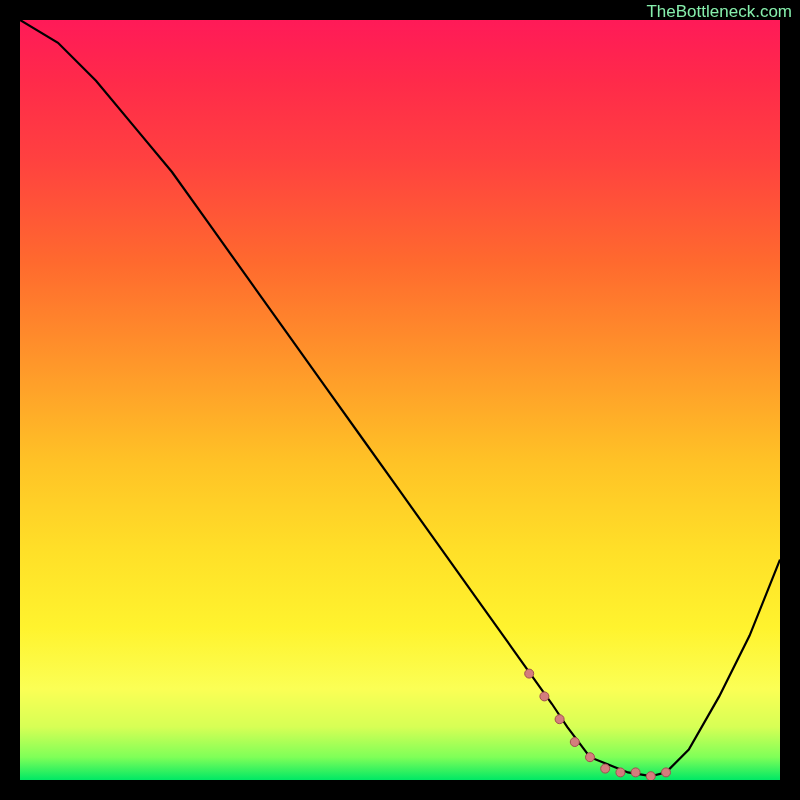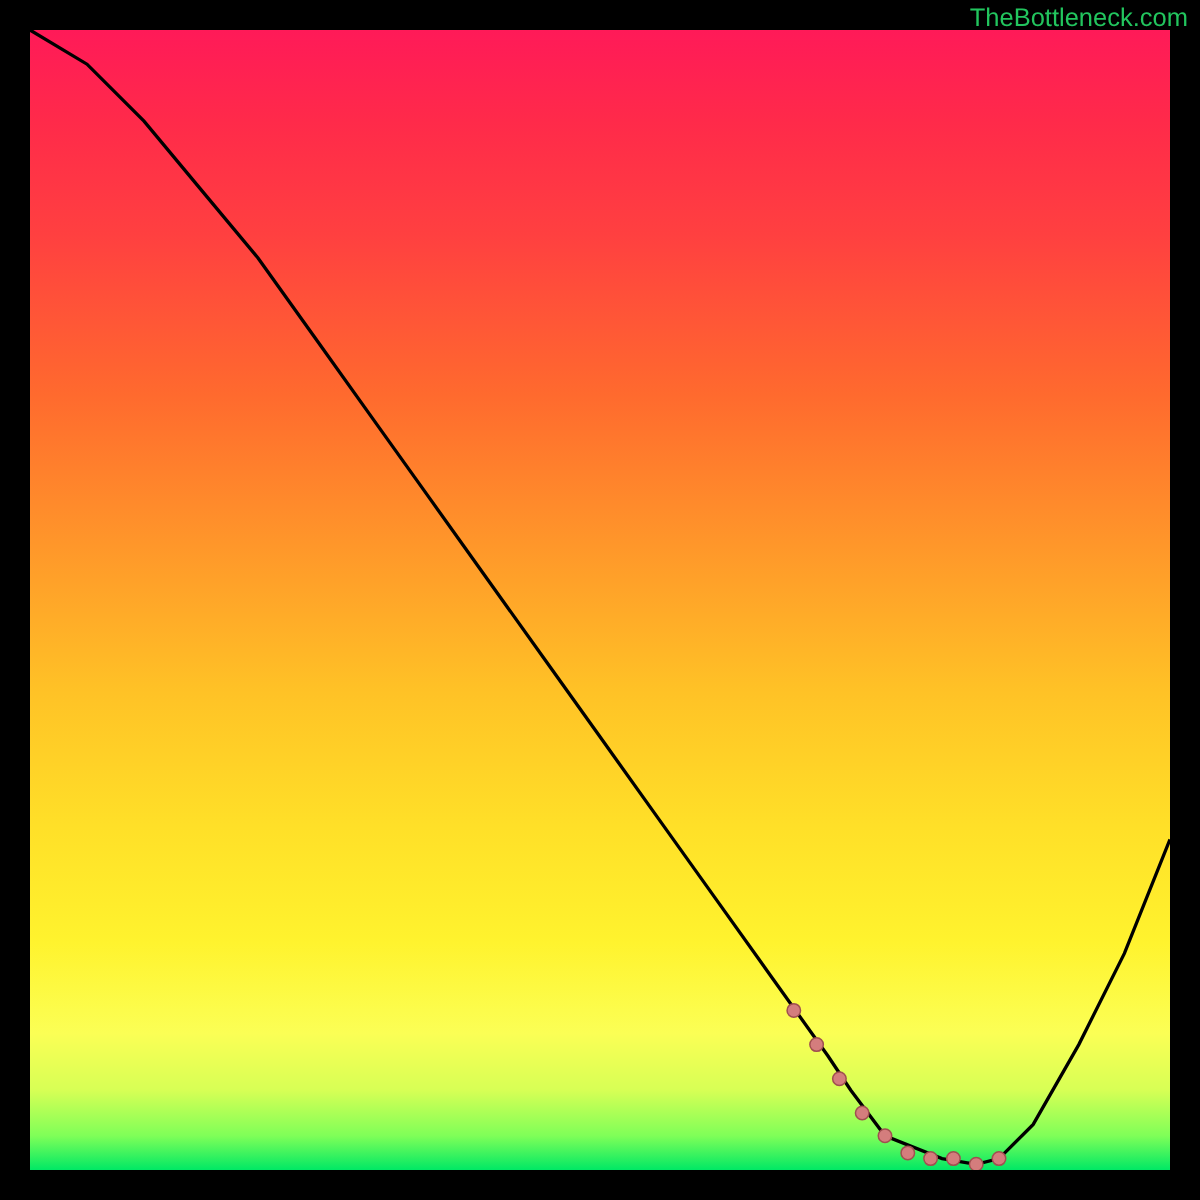--- a/index.html
+++ b/index.html
@@ -56,21 +56,21 @@
     width: 760px;
     height: 760px;
   }
   .watermark {
     position: absolute;
     top: 2px;
     right: 8px;
     font-family: Arial, Helvetica, sans-serif;
     font-size: 17px;
     font-weight: 500;
-    color: #22c55e;
+    color: #86efac;
     letter-spacing: 0px;
     user-select: none;
   }
 </style>
 </head>
 <body>
 
 <div class="frame">
   <div class="plot-area">
     <div class="gradient-bg"></div>

